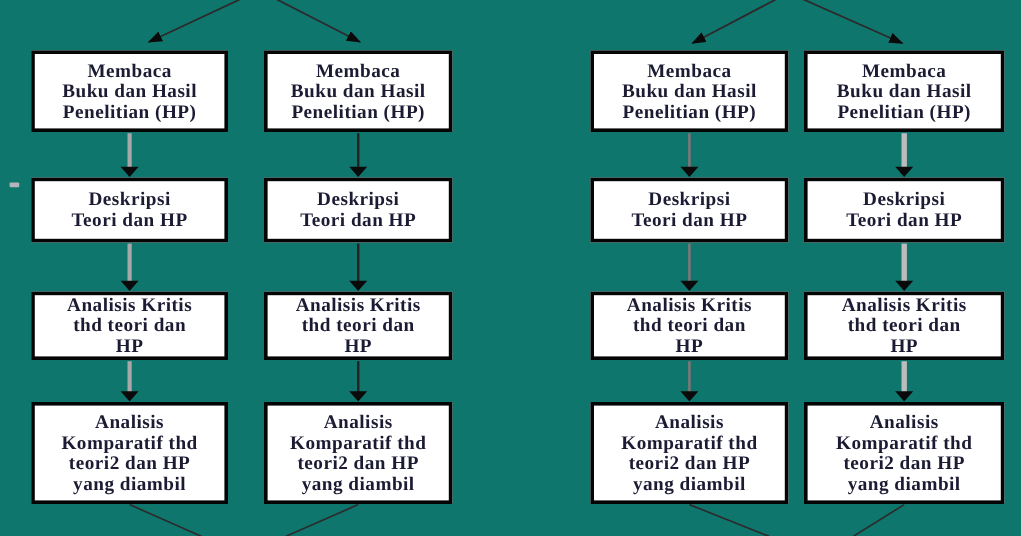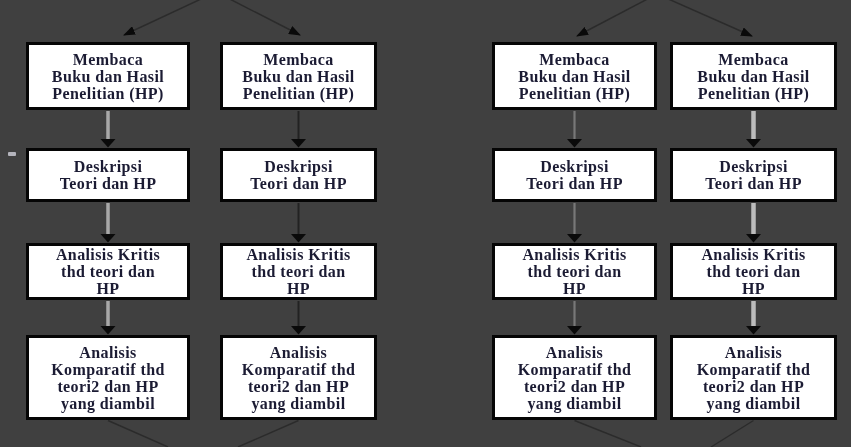--- a/index.html
+++ b/index.html
@@ -4,21 +4,21 @@
 <style>
   html, body {
     margin: 0;
     padding: 0;
     background: #ffffff;
   }
   .canvas {
     position: relative;
     width: 851px;
     height: 447px;
-    background: #404040;
+    background: #0f766e;
     overflow: hidden;
     font-family: "Liberation Serif", "DejaVu Serif", serif;
   }
   .connector-layer {
     position: absolute;
     left: 0;
     top: 0;
   }
   .box {
     position: absolute;

